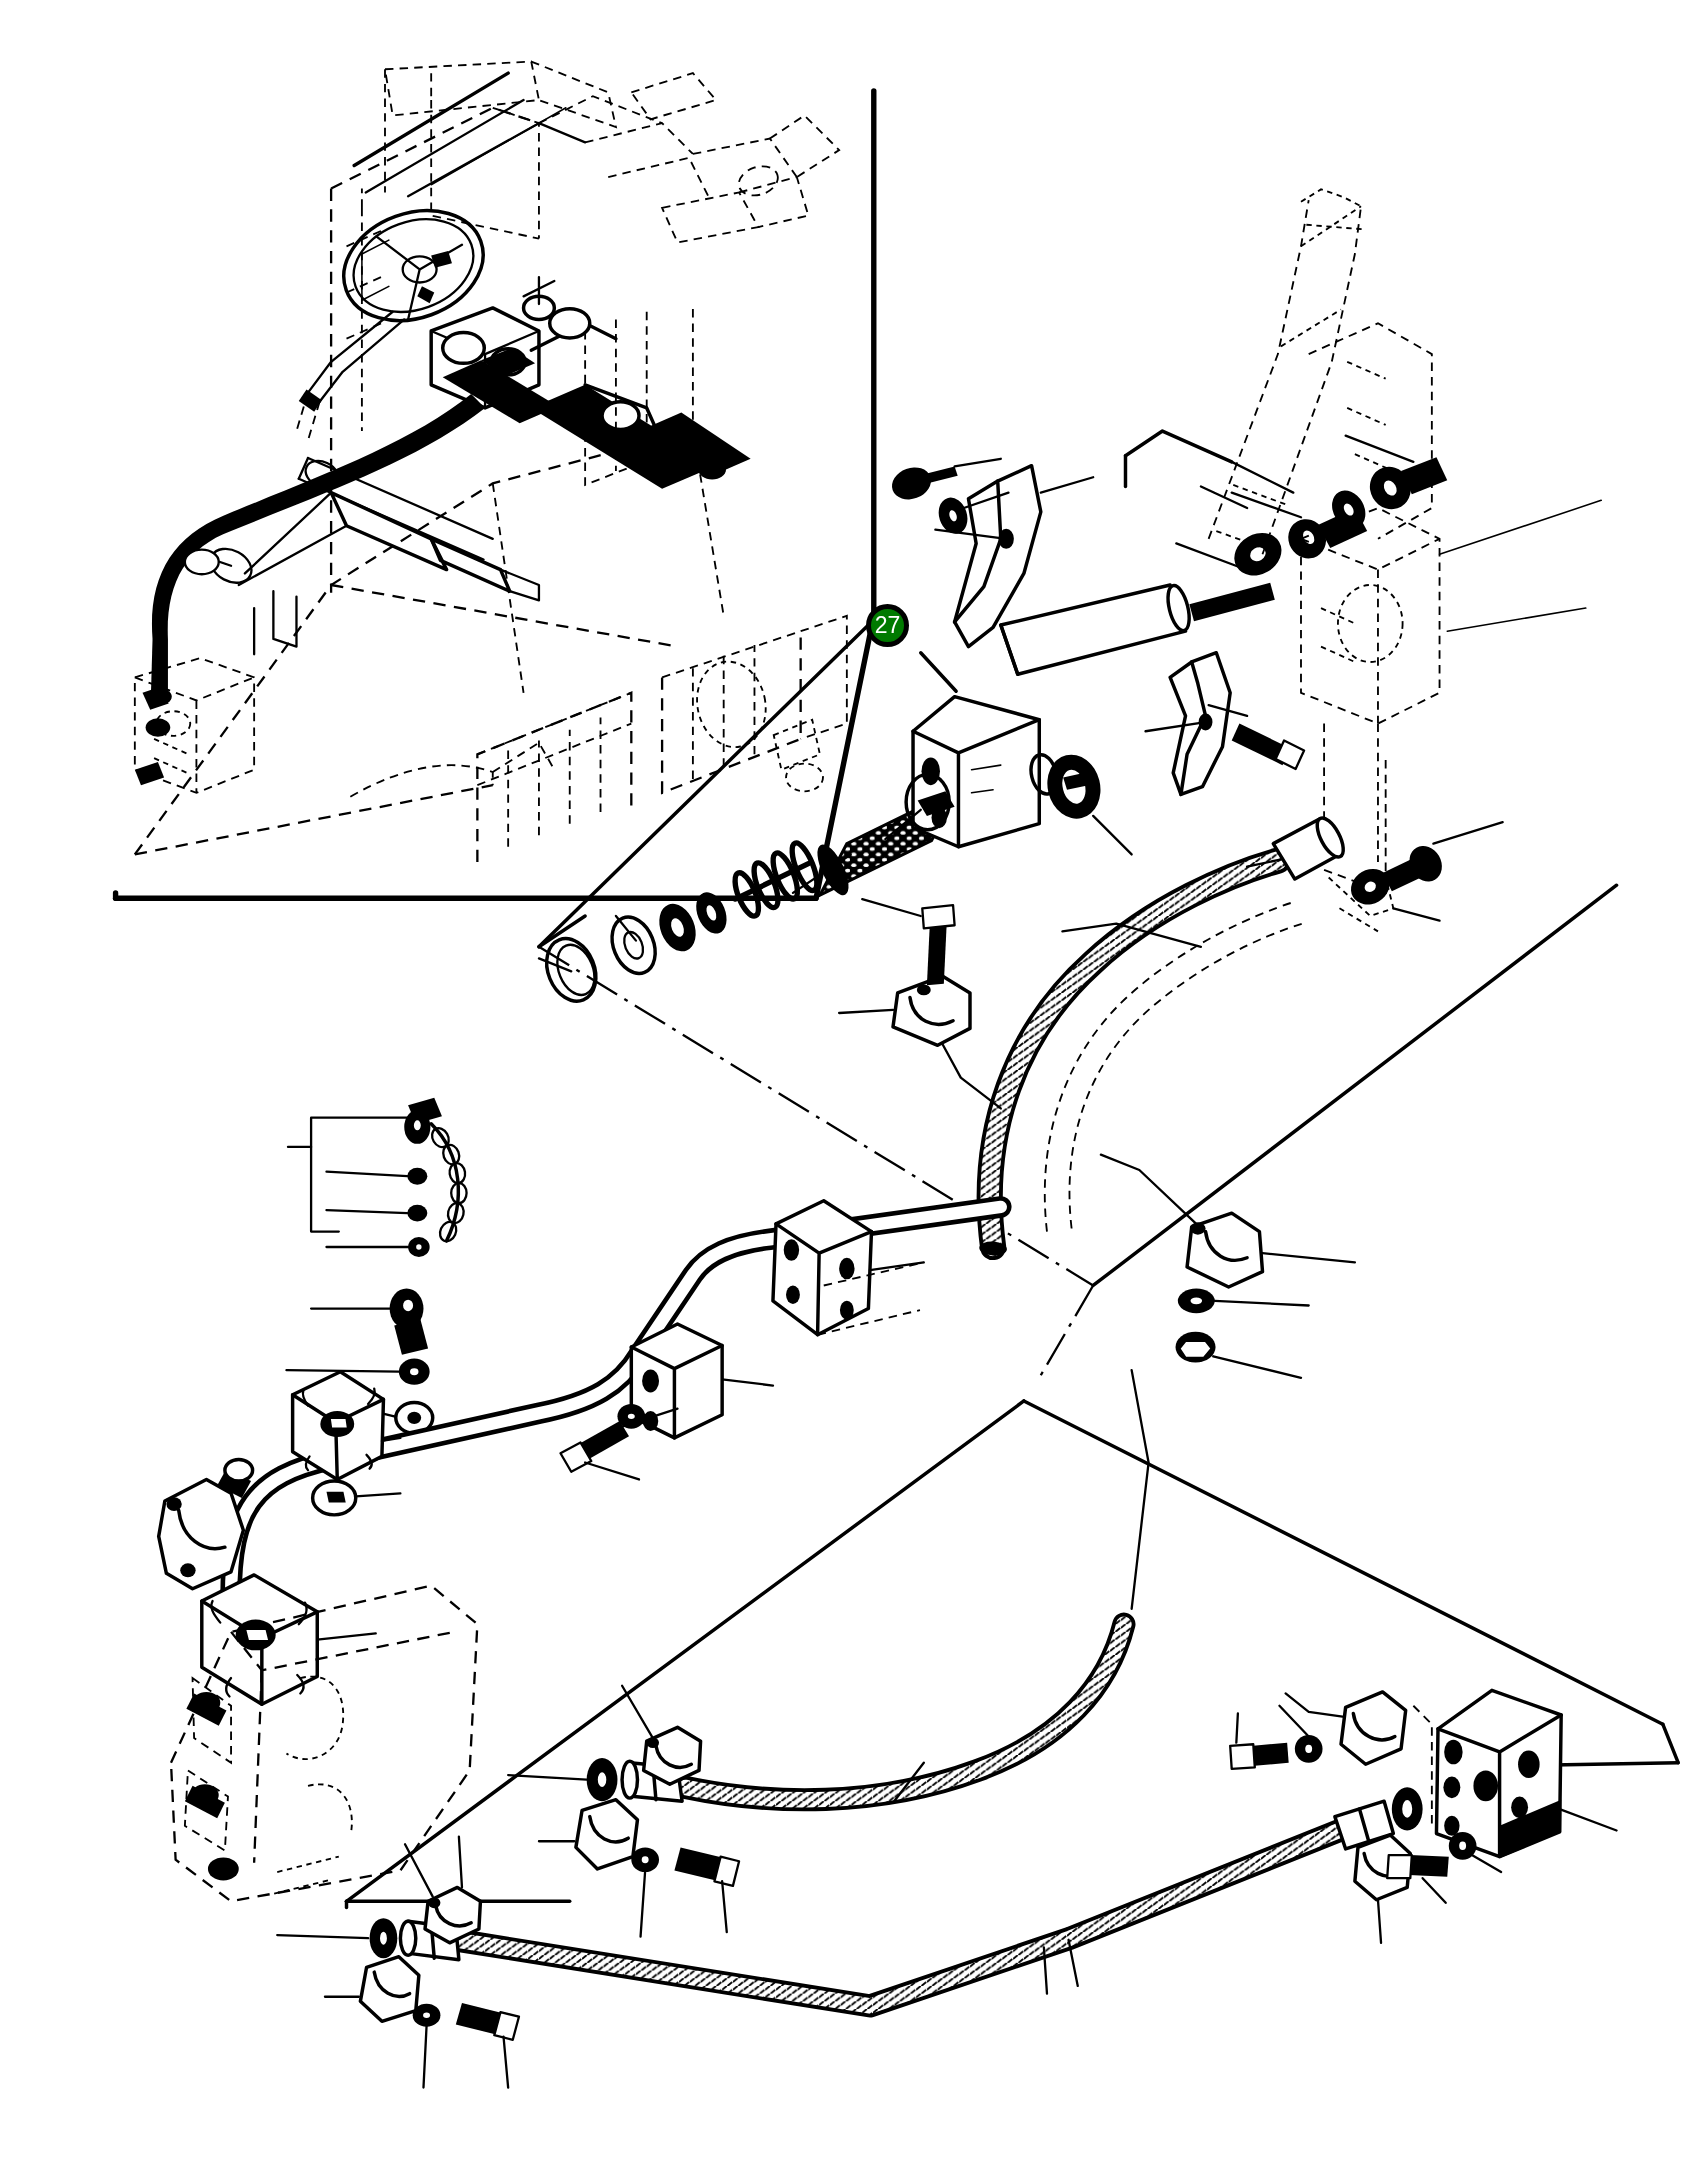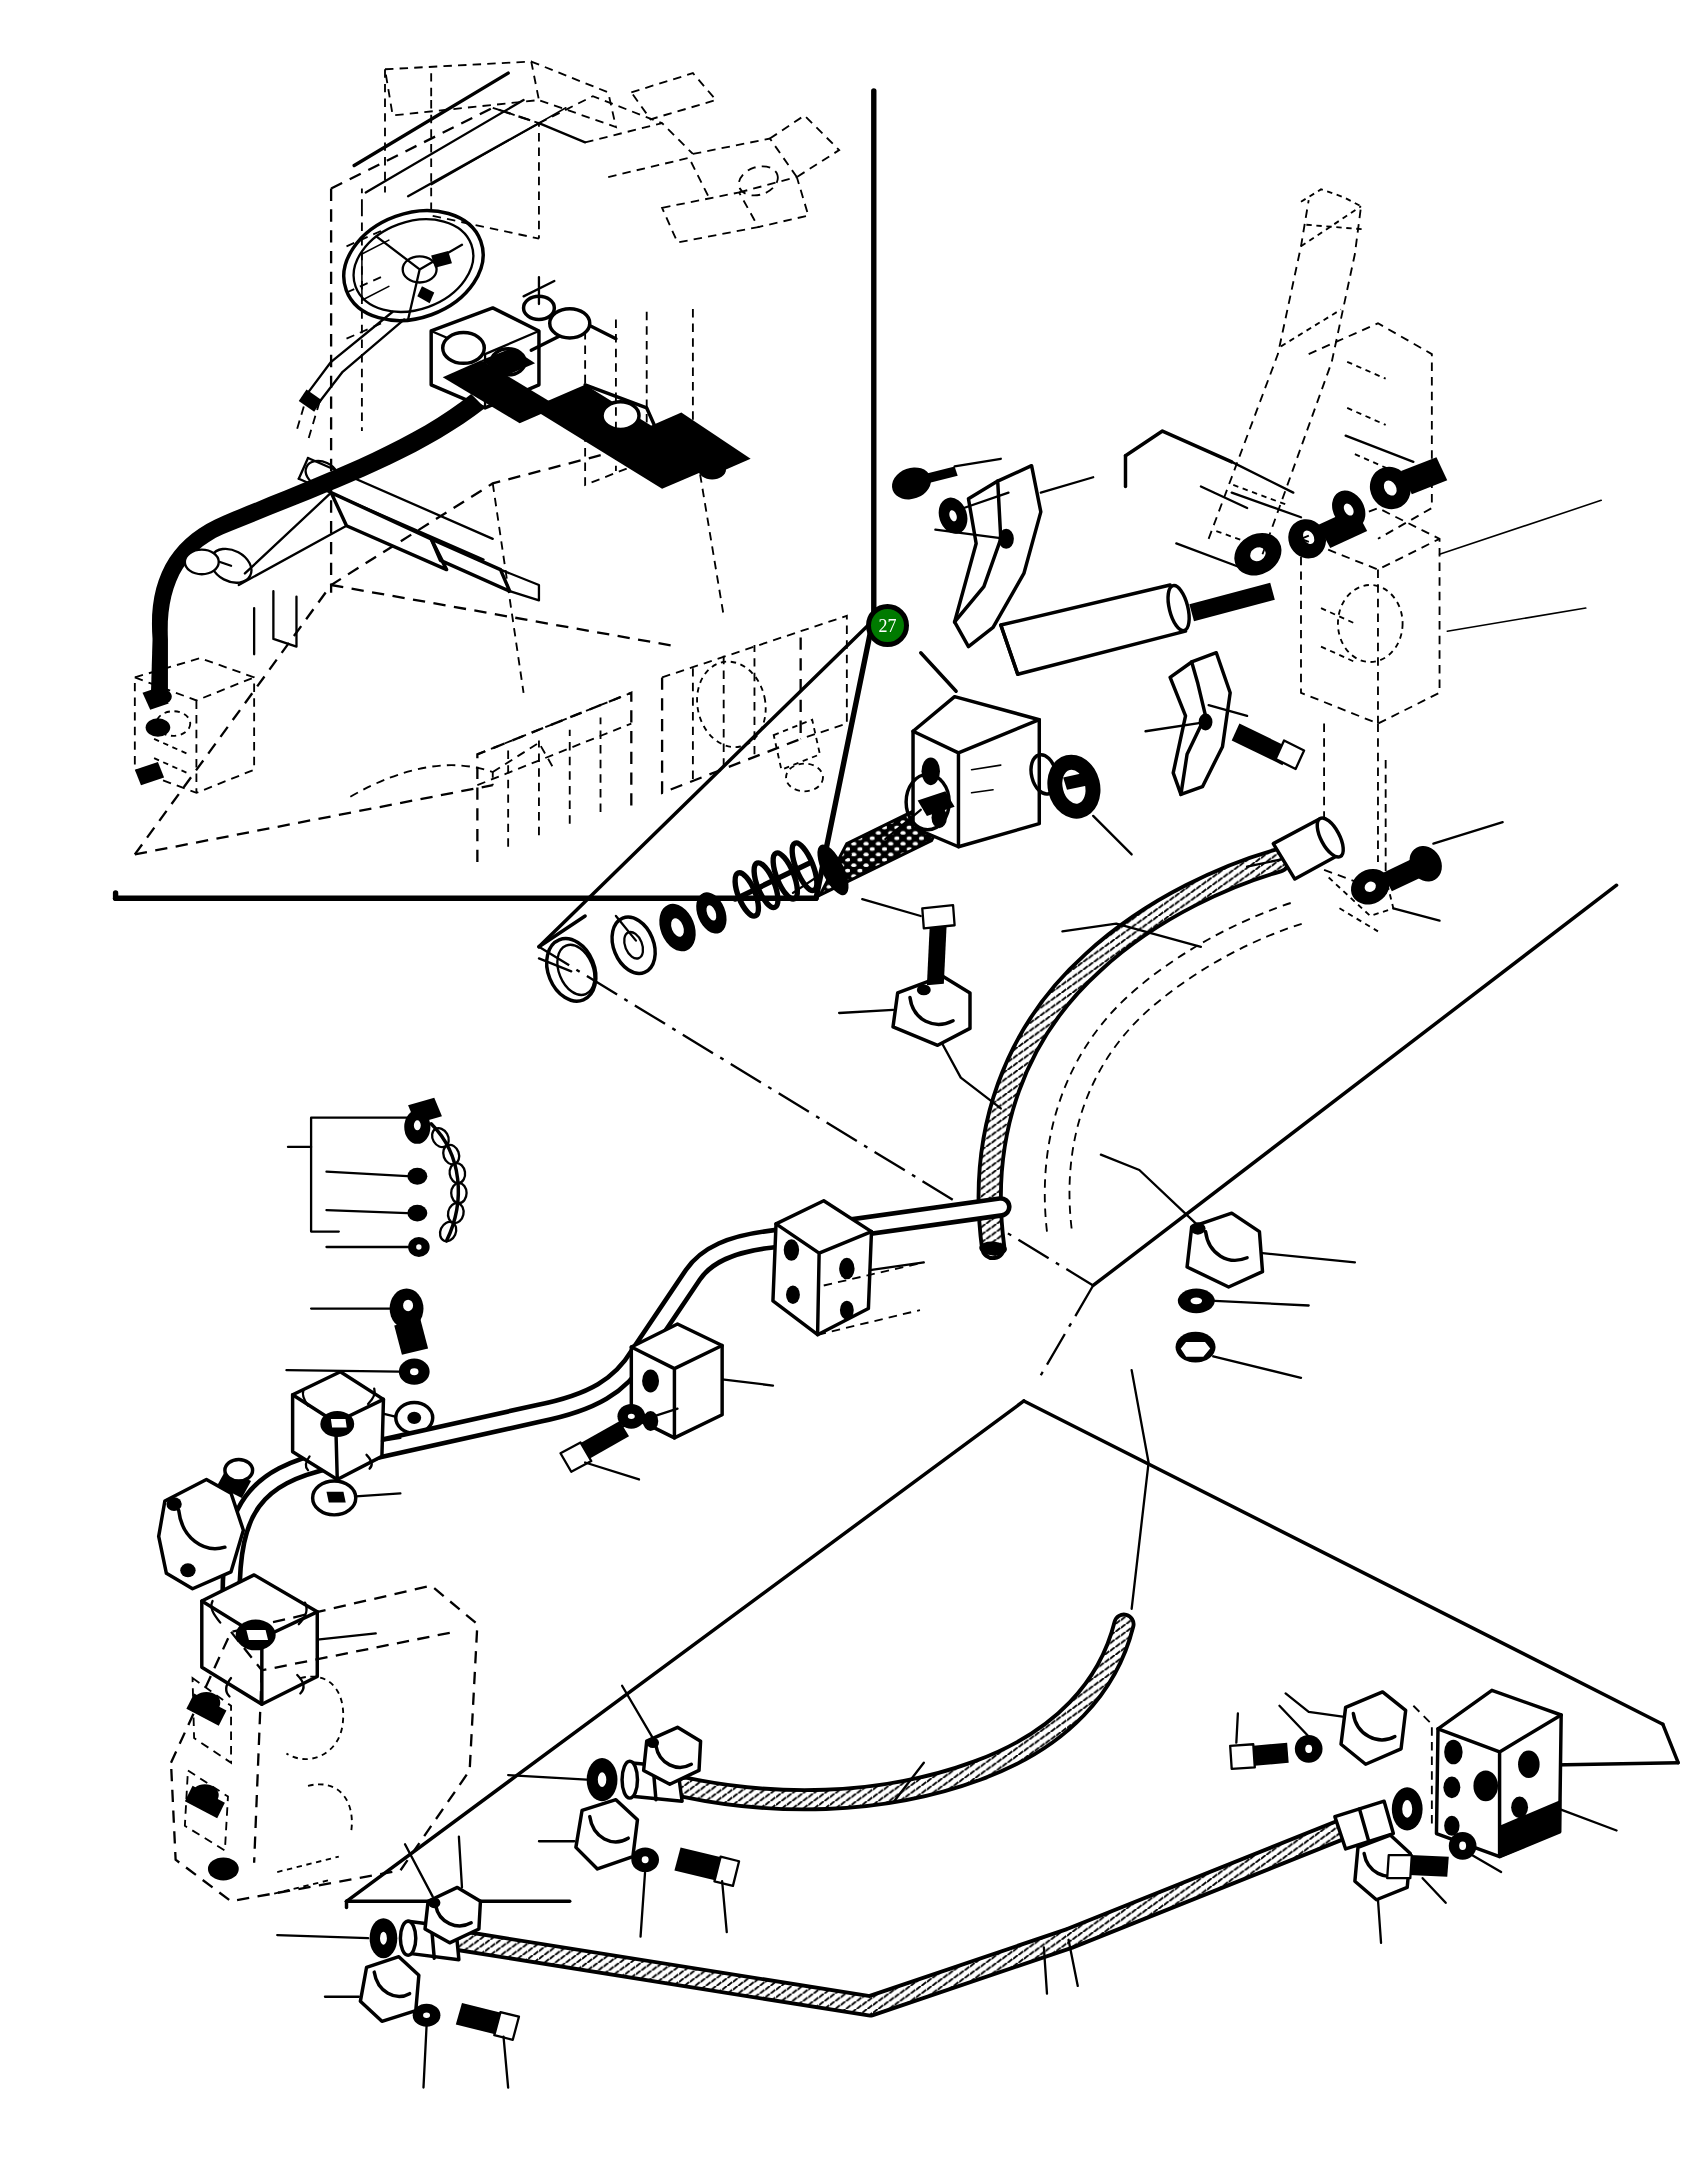--- a/index.html
+++ b/index.html
@@ -667,16 +667,16 @@
       </g>
       <g>
         <path class="fB" d="M1832 2410 l50 2 l-2 26 l-50 -2 z"></path>
         <path class="fW" d="M1804 2410 l30 0 l-2 30 l-30 0 z"></path>
         <path class="ln" d="M1848 2440 L1878 2472"></path>
       </g>
     </g>
 
   </svg>
 
-  <div class="callout-badge" id="cb27" style="left: 866px; top: 604px; width: 43px; height: 43px; background: rgb(0, 122, 0); border: 5.4px solid rgb(0, 0, 0); color: rgb(255, 255, 255); font-size: 18px; line-height: 1; font-family: Liberation Serif, serif;">27</div>
+  <div class="callout-badge" id="cb27" style="left: 866px; top: 604px; width: 43px; height: 43px; background: rgb(0, 122, 0); border: 5.4px solid rgb(0, 0, 0); color: rgb(255, 255, 255); font-size: 23px; line-height: 1;">27</div>
 
 </div>
 
 
 </body></html>

